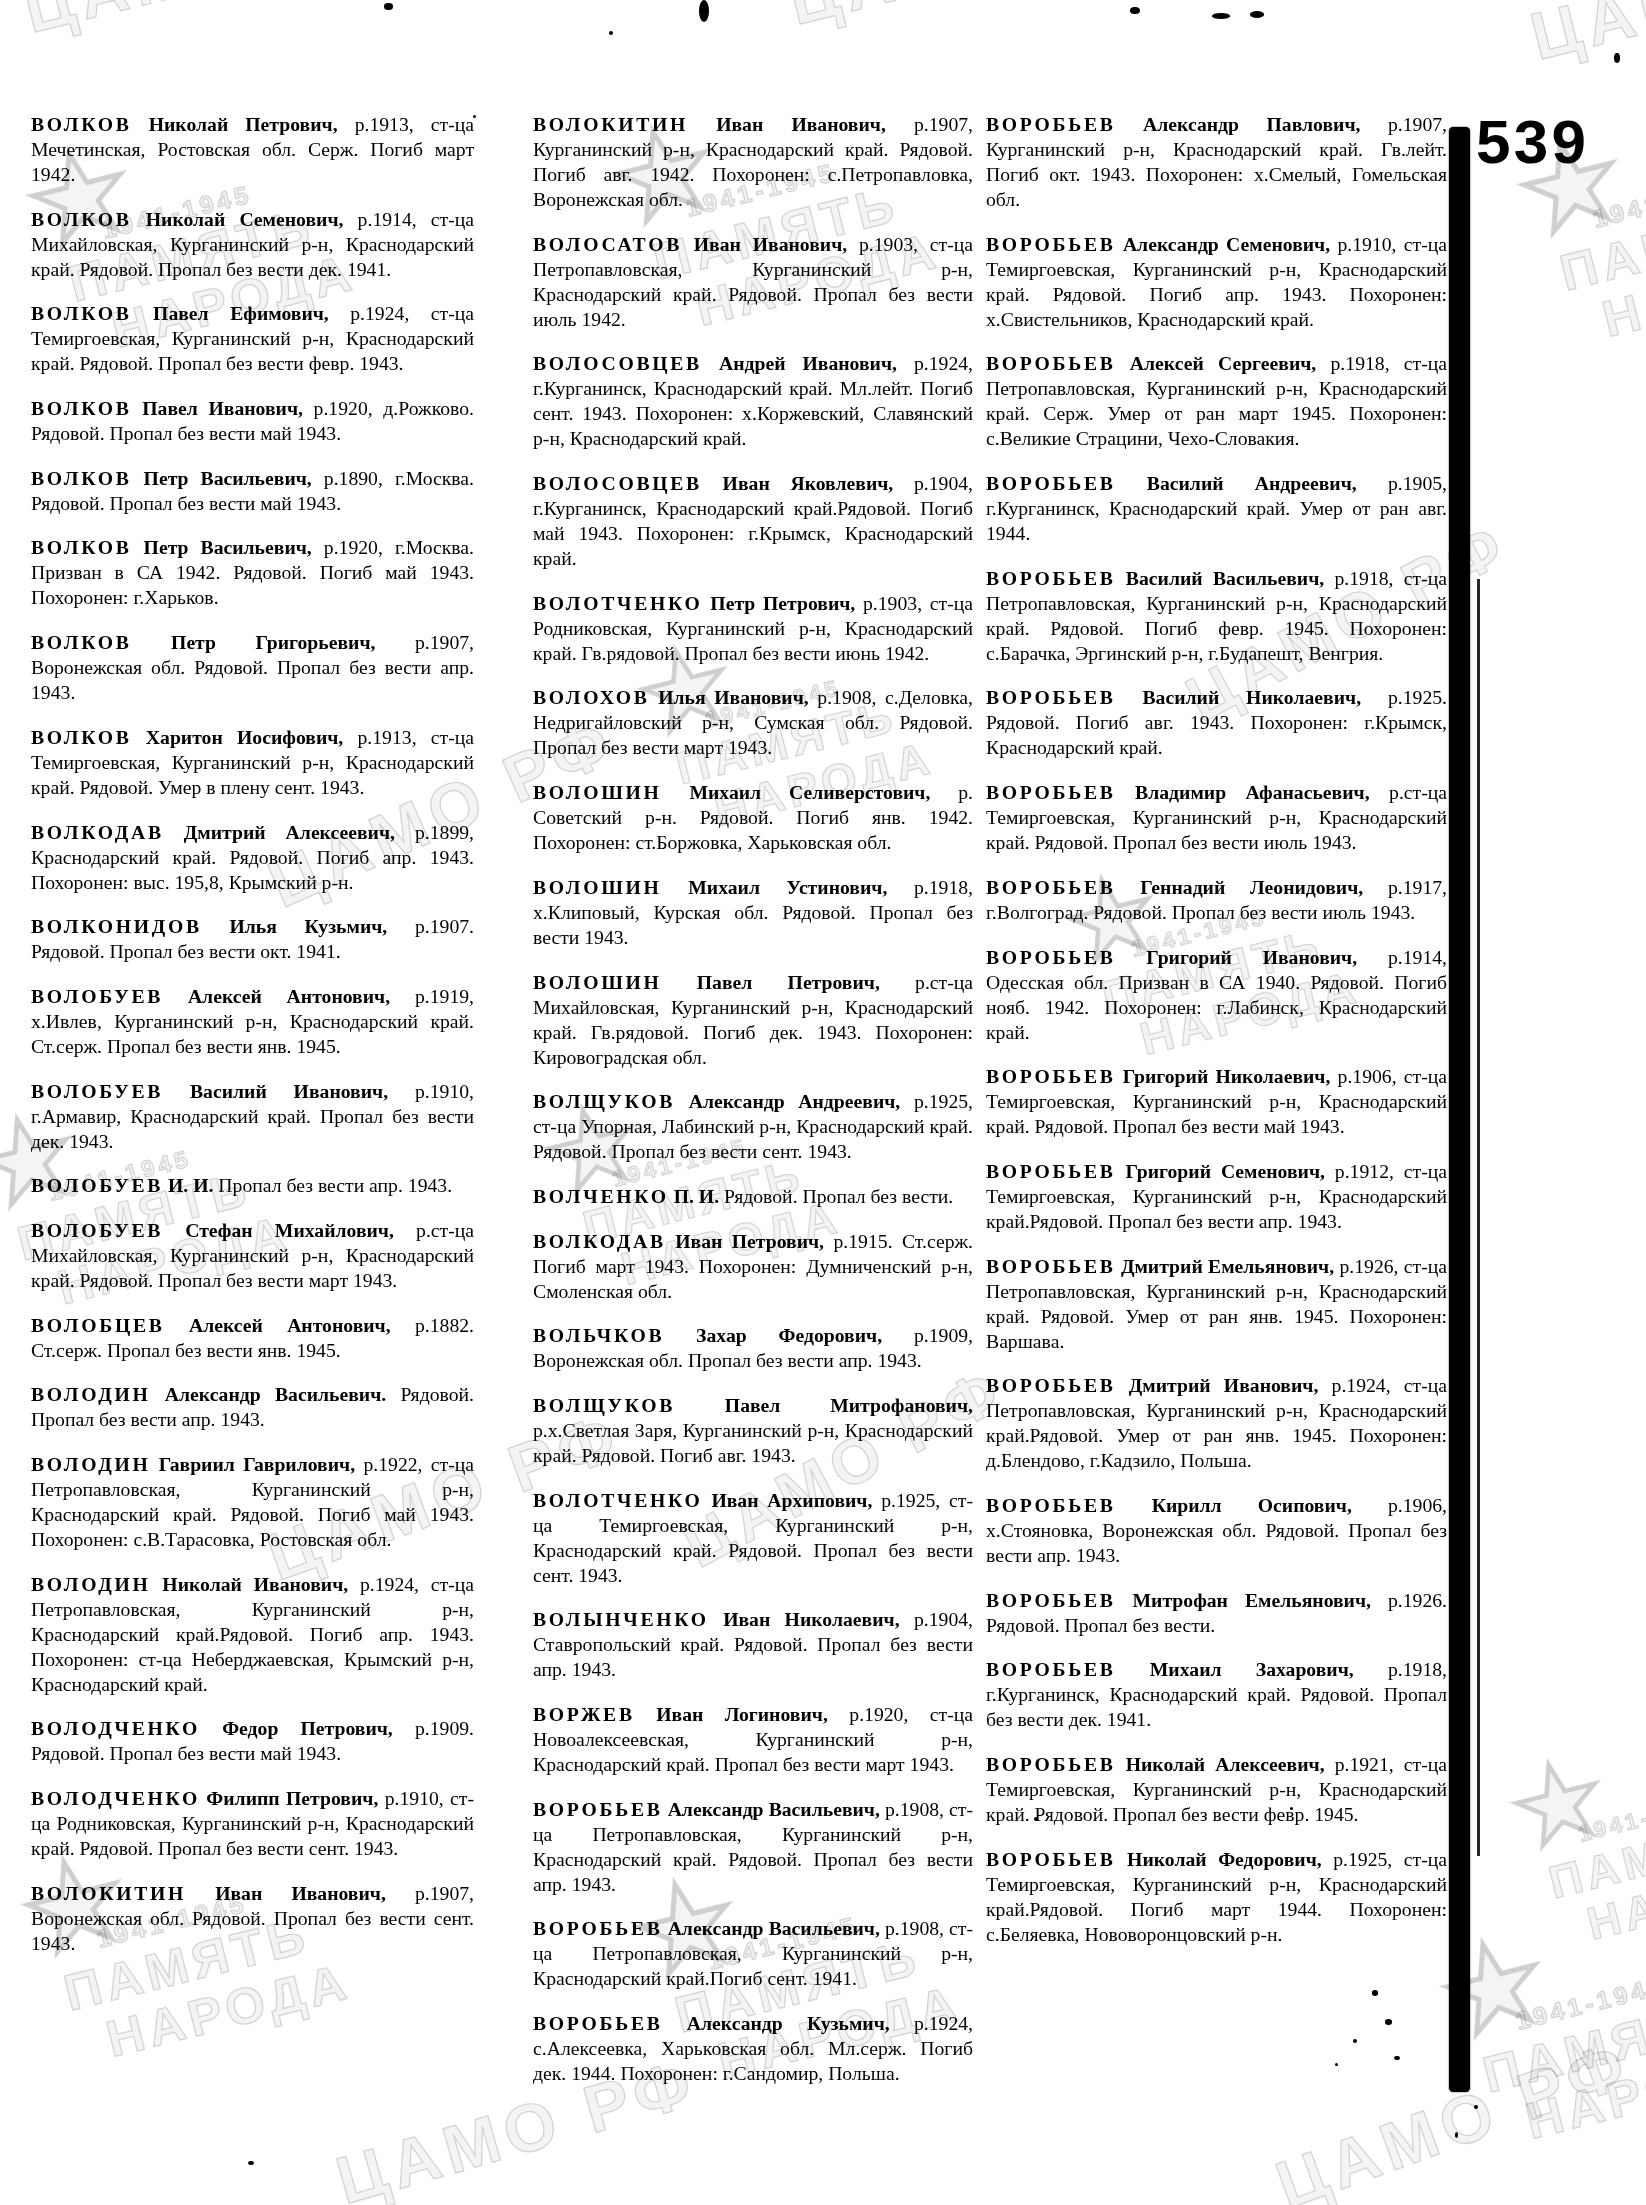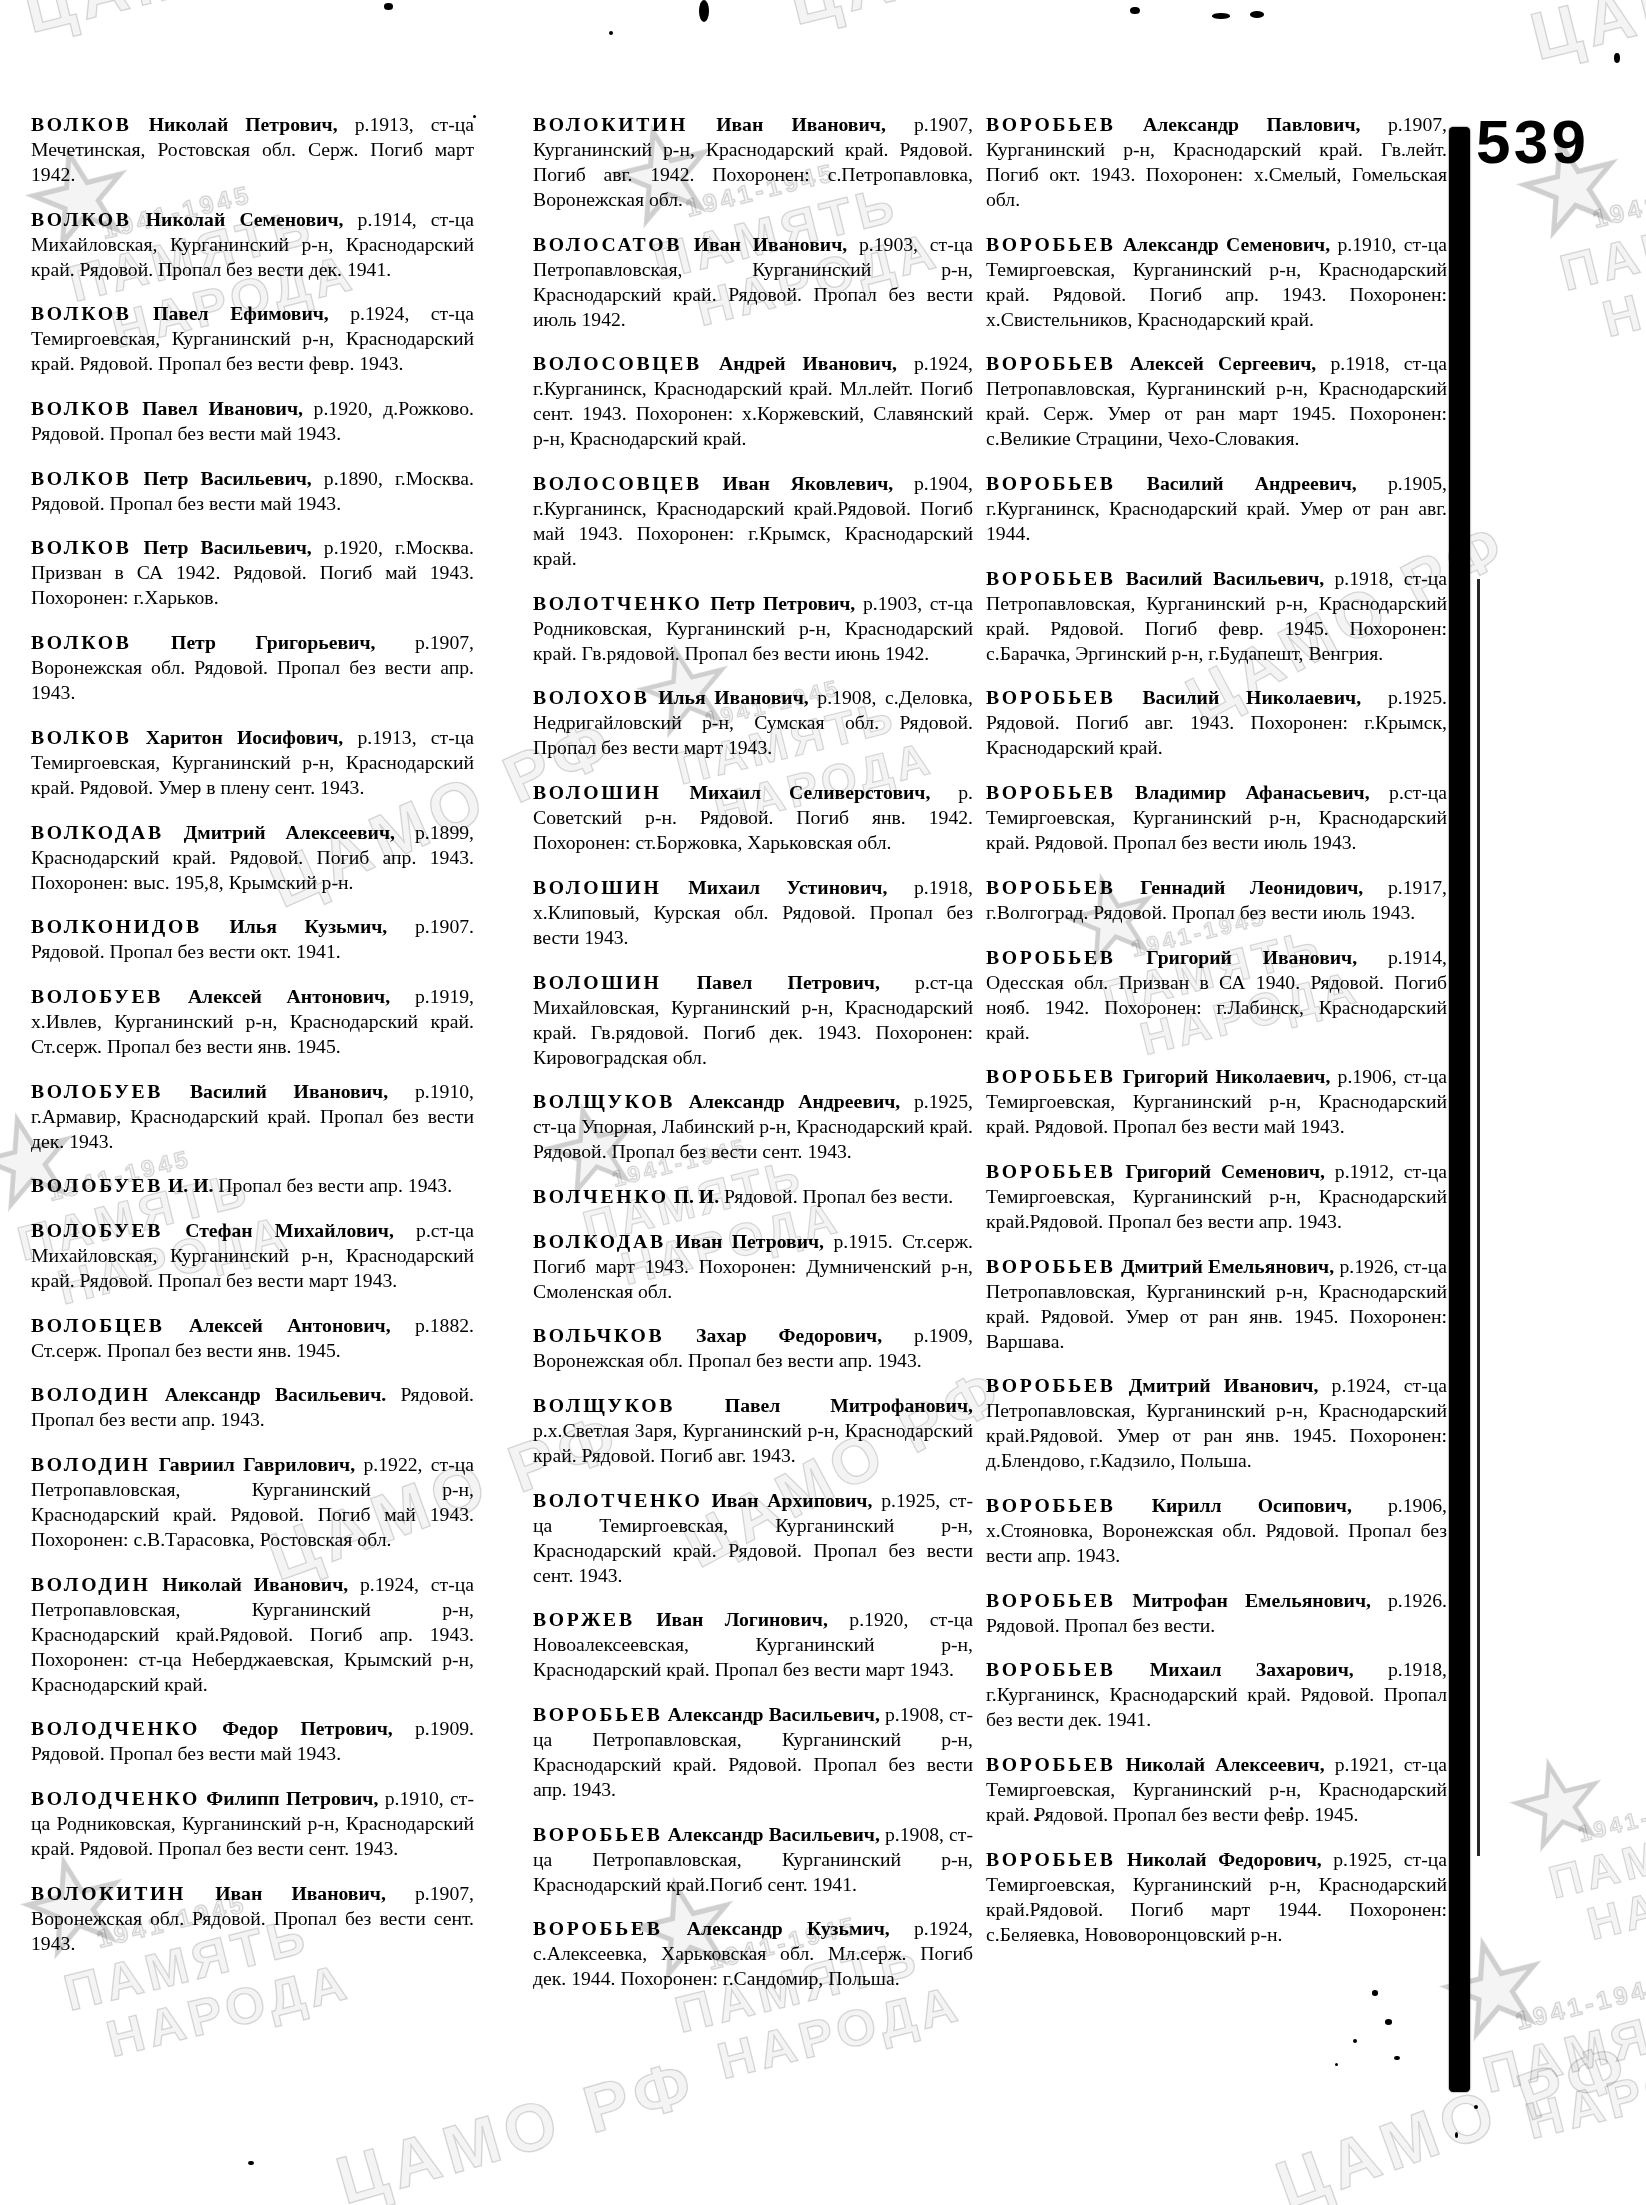--- a/index.html
+++ b/index.html
@@ -67,20 +67,21 @@
       <p class="entry"><b class="head"><span class="surname">ВОЛОХОВ</span> Илья Иванович,</b> р.1908, с.Деловка, Недригайловский р-н, Сумская обл. Рядовой. Пропал без вести март 1943.</p>
       <p class="entry"><b class="head"><span class="surname">ВОЛОШИН</span> Михаил Селиверстович,</b> р. Советский р-н. Рядовой. Погиб янв. 1942. Похоронен: ст.Боржовка, Харьковская обл.</p>
       <p class="entry"><b class="head"><span class="surname">ВОЛОШИН</span> Михаил Устинович,</b> р.1918, х.Клиповый, Курская обл. Рядовой. Пропал без вести 1943.</p>
       <p class="entry"><b class="head"><span class="surname">ВОЛОШИН</span> Павел Петрович,</b> р.ст-ца Михайловская, Курганинский р-н, Краснодарский край. Гв.рядовой. Погиб дек. 1943. Похоронен: Кировоградская обл.</p>
       <p class="entry"><b class="head"><span class="surname">ВОЛЩУКОВ</span> Александр Андреевич,</b> р.1925, ст-ца Упорная, Лабинский р-н, Краснодарский край. Рядовой. Пропал без вести сент. 1943.</p>
       <p class="entry"><b class="head"><span class="surname">ВОЛЧЕНКО</span> П. И.</b> Рядовой. Пропал без вести.</p>
       <p class="entry"><b class="head"><span class="surname">ВОЛКОДАВ</span> Иван Петрович,</b> р.1915. Ст.серж. Погиб март 1943. Похоронен: Думниченский р-н, Смоленская обл.</p>
       <p class="entry"><b class="head"><span class="surname">ВОЛЬЧКОВ</span> Захар Федорович,</b> р.1909, Воронежская обл. Пропал без вести апр. 1943.</p>
       <p class="entry"><b class="head"><span class="surname">ВОЛЩУКОВ</span> Павел Митрофанович,</b> р.х.Светлая Заря, Курганинский р-н, Краснодарский край. Рядовой. Погиб авг. 1943.</p>
       <p class="entry"><b class="head"><span class="surname">ВОЛОТЧЕНКО</span> Иван Архипович,</b> р.1925, ст-ца Темиргоевская, Курганинский р-н, Краснодарский край. Рядовой. Пропал без вести сент. 1943.</p>
+      <p class="entry"><b class="head"><span class="surname">ВОЛЫНЧЕНКО</span> Иван Николаевич,</b> р.1904, Ставропольский край. Рядовой. Пропал без вести апр. 1943.</p>
       <p class="entry"><b class="head"><span class="surname">ВОРЖЕВ</span> Иван Логинович,</b> р.1920, ст-ца Новоалексеевская, Курганинский р-н, Краснодарский край. Пропал без вести март 1943.</p>
       <p class="entry"><b class="head"><span class="surname">ВОРОБЬЕВ</span> Александр Васильевич,</b> р.1908, ст-ца Петропавловская, Курганинский р-н, Краснодарский край. Рядовой. Пропал без вести апр. 1943.</p>
       <p class="entry"><b class="head"><span class="surname">ВОРОБЬЕВ</span> Александр Васильевич,</b> р.1908, ст-ца Петропавловская, Курганинский р-н, Краснодарский край.Погиб сент. 1941.</p>
       <p class="entry"><b class="head"><span class="surname">ВОРОБЬЕВ</span> Александр Кузьмич,</b> р.1924, с.Алексеевка, Харьковская обл. Мл.серж. Погиб дек. 1944. Похоронен: г.Сандомир, Польша.</p>
     </div>
   <div class="col" id="col3">
       <p class="entry"><b class="head"><span class="surname">ВОРОБЬЕВ</span> Александр Павлович,</b> р.1907, Курганинский р-н, Краснодарский край. Гв.лейт. Погиб окт. 1943. Похоронен: х.Смелый, Гомельская обл.</p>
       <p class="entry"><b class="head"><span class="surname">ВОРОБЬЕВ</span> Александр Семенович,</b> р.1910, ст-ца Темиргоевская, Курганинский р-н, Краснодарский край. Рядовой. Погиб апр. 1943. Похоронен: х.Свистельников, Краснодарский край.</p>
       <p class="entry"><b class="head"><span class="surname">ВОРОБЬЕВ</span> Алексей Сергеевич,</b> р.1918, ст-ца Петропавловская, Курганинский р-н, Краснодарский край. Серж. Умер от ран март 1945. Похоронен: с.Великие Страцини, Чехо-Словакия.</p>
       <p class="entry"><b class="head"><span class="surname">ВОРОБЬЕВ</span> Василий Андреевич,</b> р.1905, г.Курганинск, Краснодарский край. Умер от ран авг. 1944.</p>

